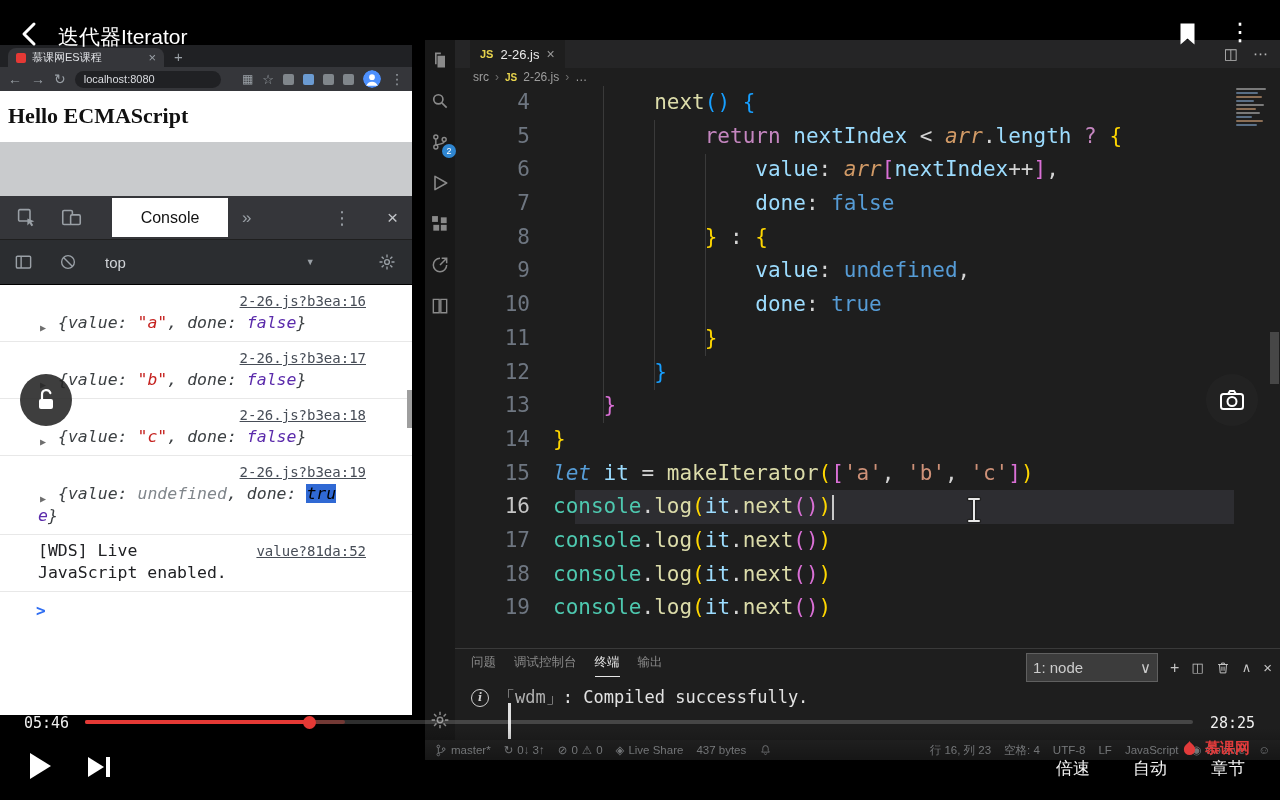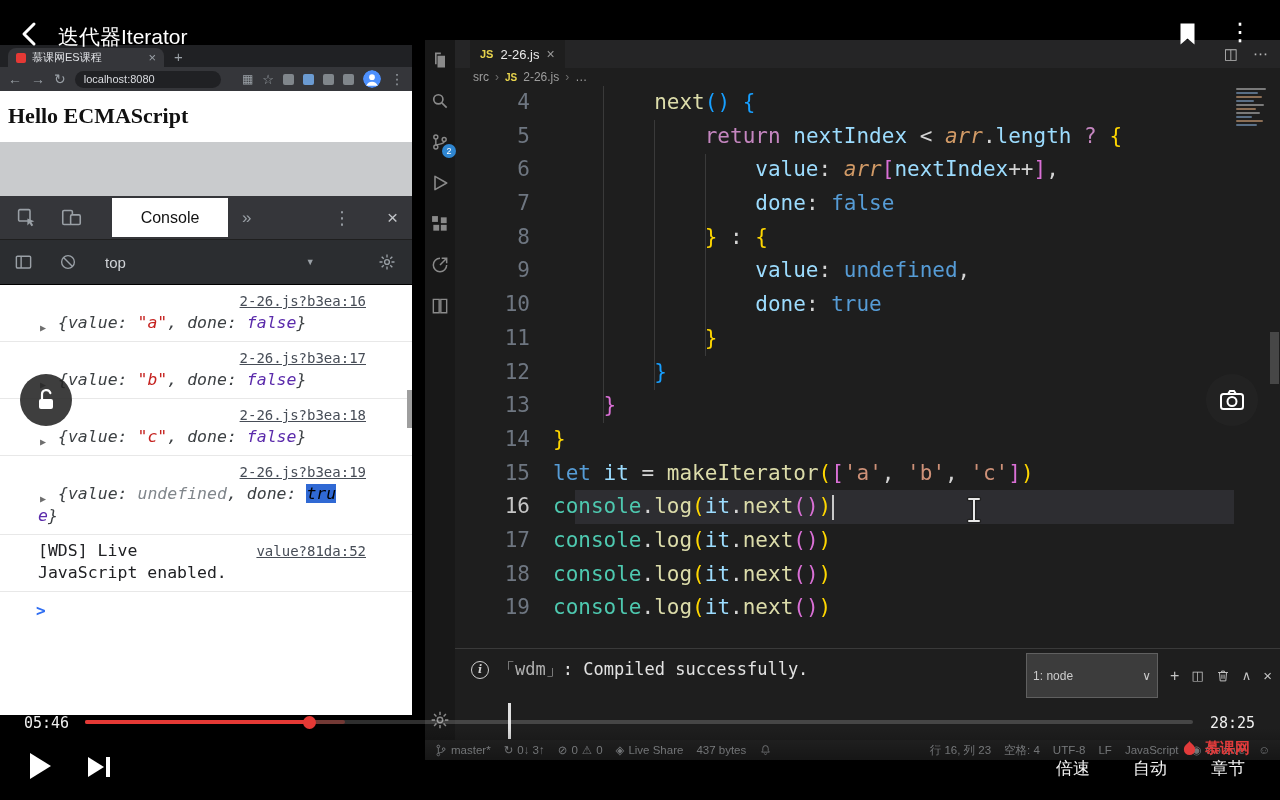--- a/index.html
+++ b/index.html
@@ -103,34 +103,34 @@
             font-family:"DejaVu Sans Mono",monospace;font-size:21px;cursor:text;}
   .gutter-num{flex:0 0 75px;text-align:right;color:#6e7681;}
   .code-row.active .gutter-num{color:#c6c6c6;}
   .line-hl{position:absolute;left:120px;right:46px;top:0;bottom:0;background:#2d2d31;}
   .code-text{margin:0 0 0 23px;position:relative;z-index:1;white-space:pre;color:#d4d4d4;
              font-family:inherit;font-size:inherit;line-height:inherit;}
   .caret{display:inline-block;width:2px;height:25px;background:#c8c8c8;vertical-align:middle;margin-left:1px;}
   .tk-kw{color:#c586c0;}  .tk-vr{color:#9cdcfe;}  .tk-fn{color:#dcdcaa;}
   .tk-cst{color:#569cd6;} .tk-str{color:#ce9178;} .tk-obj{color:#4ec9b0;}
   .tk-b1{color:#ffd700;}  .tk-b2{color:#da70d6;} .tk-b3{color:#179fff;}
-  .tk-par{color:#d19a66;font-style:italic;} .tk-it{}
+  .tk-par{color:#d19a66;font-style:italic;} .tk-it{font-style:italic;}
   .guide{position:absolute;width:1px;background:#3a3a3a;z-index:0;}
   .minimap{position:absolute;right:10px;top:2px;width:34px;display:flex;flex-direction:column;gap:2px;}
   .minimap i{display:block;height:2px;background:#7a7a7a;border-radius:1px;}
   .minimap i:nth-child(2n){background:#5a6f86;}
   .minimap i:nth-child(3n){background:#8c6f56;}
   .vs-scroll{position:absolute;right:1px;top:292px;width:9px;height:52px;background:rgba(150,150,150,0.35);}
   .panel{position:absolute;left:30px;right:0;top:608px;height:92px;border-top:1px solid #3a3a3a;box-sizing:border-box;}
   .panel-tabs{display:flex;gap:18px;padding-left:16px;height:28px;align-items:stretch;font-size:12.5px;color:#8a8a8a;}
   .panel-tab{display:flex;align-items:center;border-bottom:1px solid transparent;cursor:pointer;}
   .panel-tab.active{color:#e7e7e7;border-bottom-color:#e7e7e7;}
   .panel-right{position:absolute;right:8px;top:4px;display:flex;align-items:center;gap:12px;color:#c5c5c5;}
-  .node-select{width:118px;height:19px;background:#3c3c3c;border:1px solid #606060;color:#ccc;font-size:12px;
-               display:flex;align-items:center;justify-content:space-between;padding:12px 6px;cursor:pointer;}
+  .node-select{width:118px;height:19px;background:#3c3c3c;border:1px solid #606060;color:#ccc;font-size:15px;
+               display:flex;align-items:center;justify-content:space-between;padding:4px 6px;cursor:pointer;}
   .pi{cursor:pointer;font-size:13px;display:flex;align-items:center;}
   .term-line{display:flex;align-items:center;gap:9px;padding-left:16px;margin-top:9px;
              font-family:"DejaVu Sans Mono",monospace;font-size:17px;color:#e3e3e3;}
   .info-ico{width:16px;height:16px;border:1.5px solid #cfcfcf;border-radius:50%;display:flex;flex:0 0 auto;
             align-items:center;justify-content:center;font:italic bold 11px "DejaVu Serif",serif;color:#cfcfcf;}
   .term-scope{color:#b0b0b0;}
   .term-cursor{position:absolute;left:53px;top:54px;width:3px;height:36px;background:#e0e0e0;}
   .statusbar{position:absolute;left:0;right:0;top:700px;height:20px;background:#232323;display:flex;
              align-items:center;justify-content:space-between;padding:0 10px;box-sizing:border-box;
              font-size:11.5px;color:#9a9da0;}
@@ -416,20 +416,26 @@
           <i style="width:20px"></i>
           <i style="width:24px"></i>
           <i style="width:16px"></i>
         <i style="width:27px"></i>
           <i style="width:21px"></i>
       </div>
     </div>
     <div class="vs-scroll"></div>
 
     <div class="panel">
+      <div class="panel-tabs">
+        <span class="panel-tab">问题</span>
+        <span class="panel-tab">调试控制台</span>
+        <span class="panel-tab active">终端</span>
+        <span class="panel-tab">输出</span>
+      </div>
       <div class="panel-right">
         <div class="node-select">
           <span>1: node</span>
           <span>∨</span>
         </div>
         <span class="pi" style="font-size:16px">+</span>
         <span class="pi">◫</span>
         <span class="pi">
           <svg width="14" height="14" viewBox="0 0 20 20">
               <path d="M3 5h14M8 5V3h4v2M5 5l1 12h8l1-12M8.5 8v6M11.5 8v6" fill="none" stroke="currentColor" stroke-width="1.4"></path>

